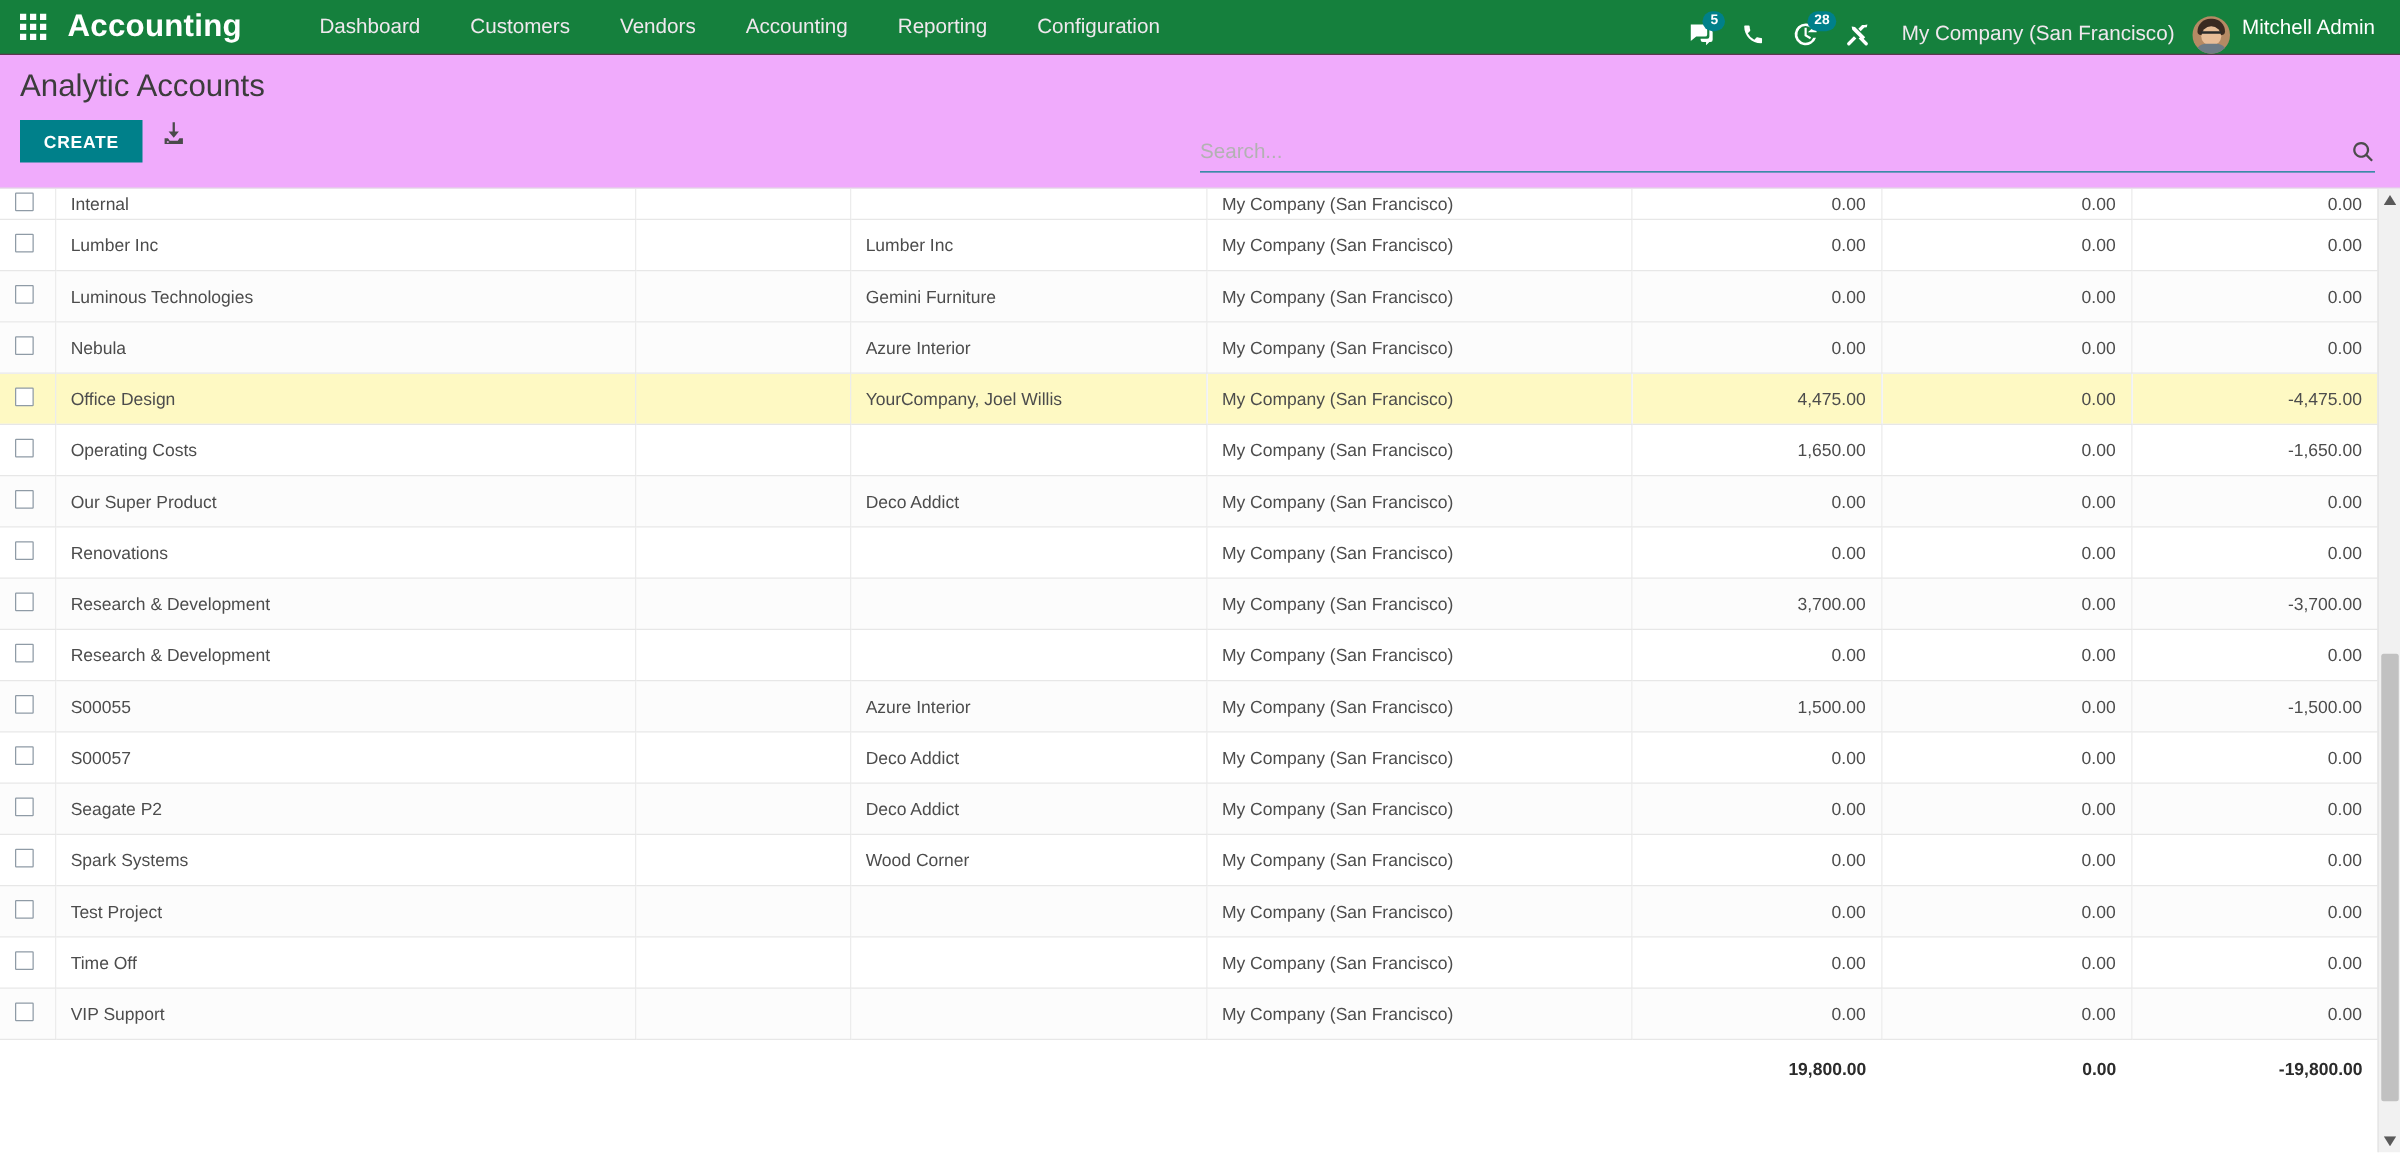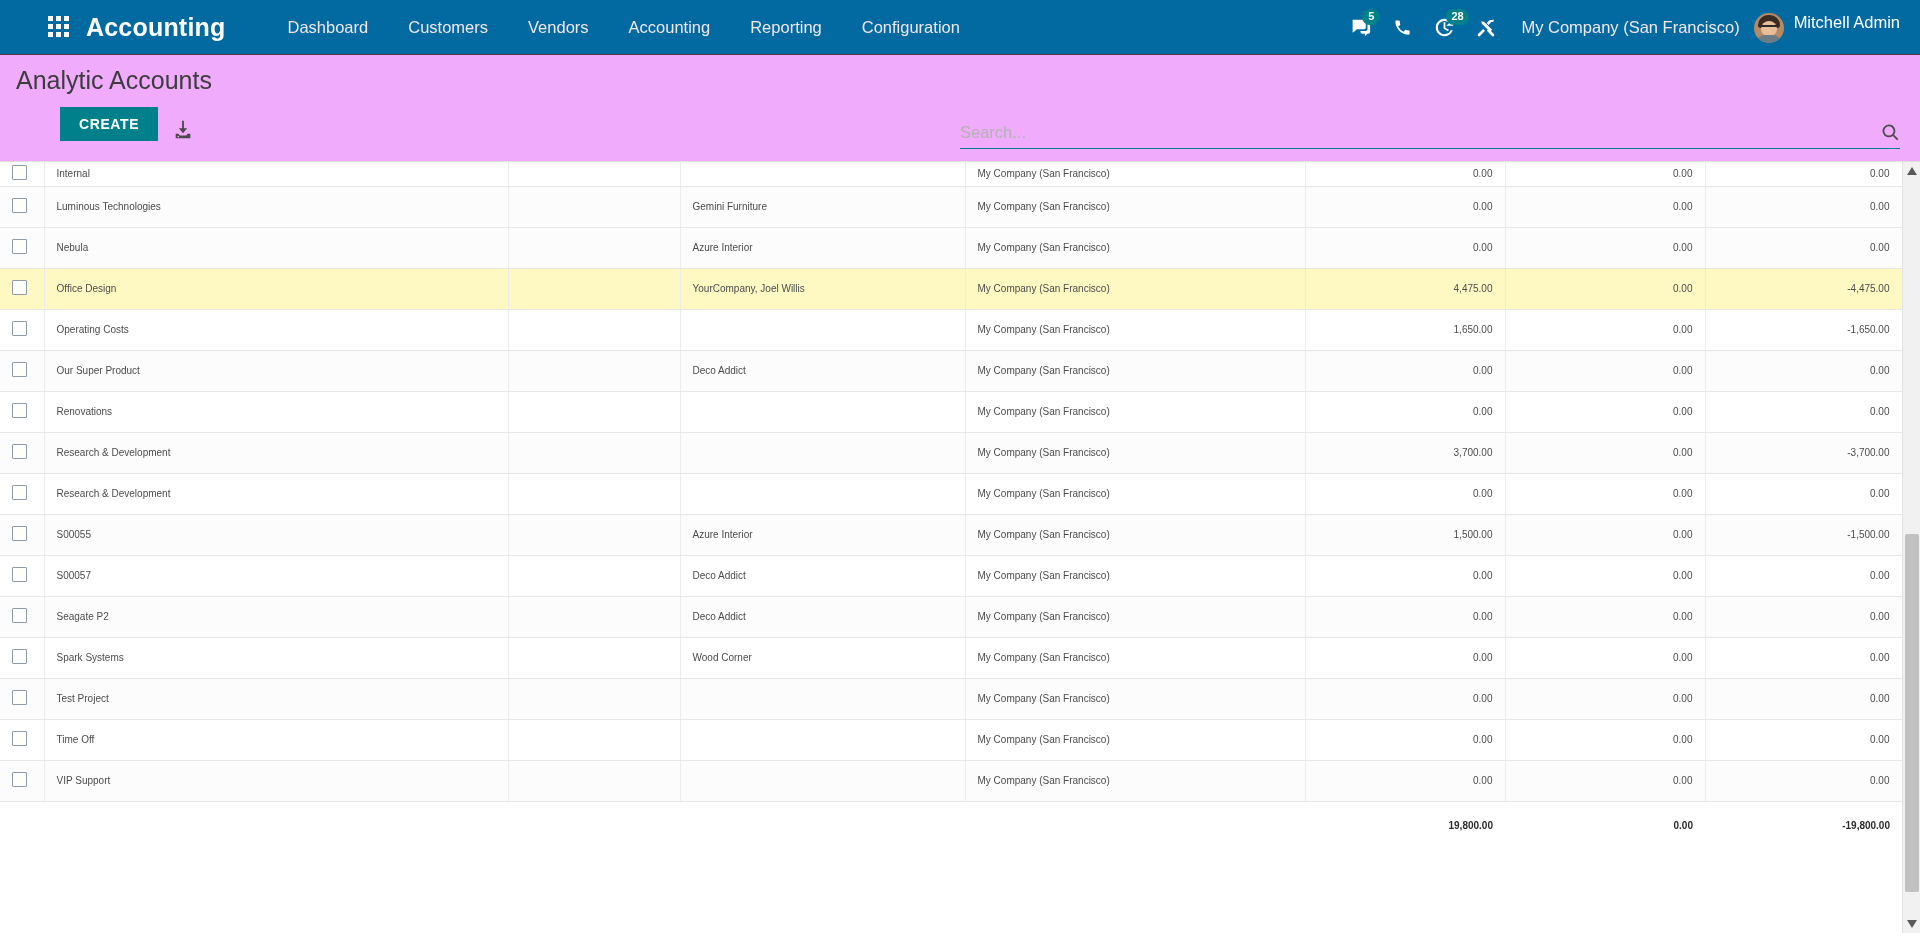--- a/index.html
+++ b/index.html
@@ -5,27 +5,26 @@
   * { box-sizing: border-box; margin: 0; padding: 0; }
   html, body {
     width: 1920px; height: 933px;
     font-family: "Liberation Sans", sans-serif;
     background: #ffffff;
     overflow: hidden;
   }
 
   
   .navbar {
-    height: 55px; width: 1920px;
-    background: #0369a1;
+    height: 44px; width: 1920px;
+    background: #15803d;
     display: flex; align-items: center;
     color: #ffffff;
     border-bottom: 1px solid #5d3750;
     position: relative;
-    padding-left: 32px;
   }
   .apps-grid {
     width: 22px; height: 22px;
     margin-left: 16px; margin-right: 16px;
     display: grid;
     grid-template-columns: repeat(3, 5px);
     grid-template-rows: repeat(3, 5px);
     gap: 3px;
     cursor: pointer;
   }
@@ -80,21 +79,21 @@
   .control-panel {
     height: 107px; width: 1920px; background: #f0abfc;
     border-bottom: 1px solid #dfdfdf;
     position: relative;
   }
   .cp-left { position: absolute; left: 16px; top: 8px; }
   .page-title {
     font-size: 25px; color: #3c3c3c; font-weight: normal;
     line-height: 34px; white-space: nowrap;
   }
-  .cp-buttons { display: flex; align-items: flex-end; margin-top: 10px; margin-left: 44px; }
+  .cp-buttons { display: flex; align-items: flex-start; margin-top: 10px; }
   .btn-create {
     background: #00808a; color: #ffffff;
     font-size: 14px; font-weight: bold; letter-spacing: 0.6px;
     padding: 9px 19px; border: none; cursor: pointer;
     border-radius: 0;
   }
   .btn-import {
     margin-left: 14px; cursor: pointer; display: flex; align-items: center;
   }
   .btn-import svg { fill: #4a4a4a; }
@@ -150,21 +149,21 @@
   .view-btn svg { fill: #2f3b4a; }
 
   
   .list-wrap {
     position: relative; width: 1920px; height: 771px;
     overflow: hidden; background: #ffffff;
   }
   table.olist {
     width: 1902px; border-collapse: collapse;
     table-layout: fixed;
-    font-size: 10px; color: #4c4c4c;
+    font-size: 14px; color: #4c4c4c;
   }
   table.olist td {
     border-bottom: 1px solid #e7e7e7;
     border-right: 1px solid #ececec;
     height: 41px; padding: 0 12px;
     white-space: nowrap; overflow: hidden; text-overflow: ellipsis;
     vertical-align: middle;
   }
   td.c-check { width: 44px; padding: 0 0 0 22px; border-right: none; }
   td.c-name  { width: 464px; }
@@ -374,20 +373,30 @@
         <tr class="row-clipped" style="height: 24px;">
           <td class="c-check" style="height: 24px; padding-top: 0px;"><span class="cb"></span></td>
           <td class="c-name" style="height: 24px; padding-top: 0px;">Internal</td>
           <td class="c-ref" style="height: 24px; padding-top: 0px;"></td>
           <td class="c-partner" style="height: 24px; padding-top: 0px;"></td>
           <td class="c-company" style="height: 24px; padding-top: 0px;">My Company (San Francisco)</td>
           <td class="c-debit" style="height: 24px; padding-top: 0px;">0.00</td>
           <td class="c-credit" style="height: 24px; padding-top: 0px;">0.00</td>
           <td class="c-balance" style="height: 24px; padding-top: 0px;">0.00</td>
         </tr>
+        <tr>
+          <td class="c-check"><span class="cb"></span></td>
+          <td class="c-name">Lumber Inc</td>
+          <td class="c-ref"></td>
+          <td class="c-partner">Lumber Inc</td>
+          <td class="c-company">My Company (San Francisco)</td>
+          <td class="c-debit">0.00</td>
+          <td class="c-credit">0.00</td>
+          <td class="c-balance">0.00</td>
+        </tr>
         <tr class="row-alt">
           <td class="c-check"><span class="cb"></span></td>
           <td class="c-name">Luminous Technologies</td>
           <td class="c-ref"></td>
           <td class="c-partner">Gemini Furniture</td>
           <td class="c-company">My Company (San Francisco)</td>
           <td class="c-debit">0.00</td>
           <td class="c-credit">0.00</td>
           <td class="c-balance">0.00</td>
         </tr>

